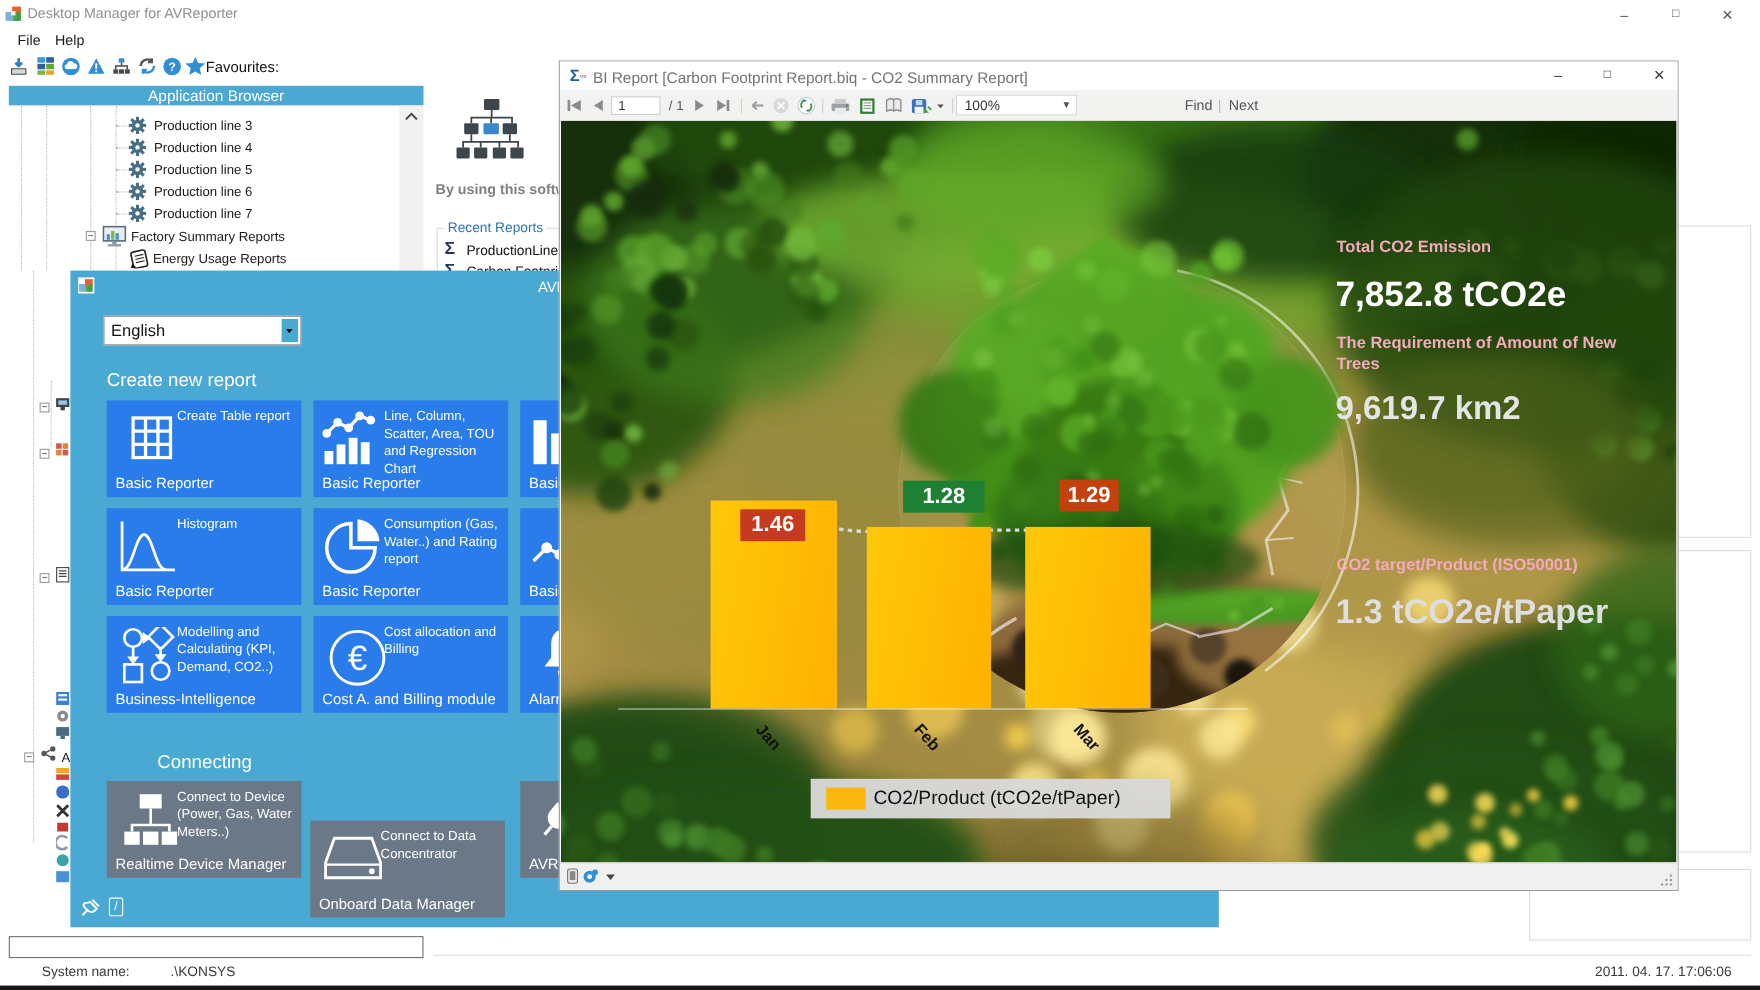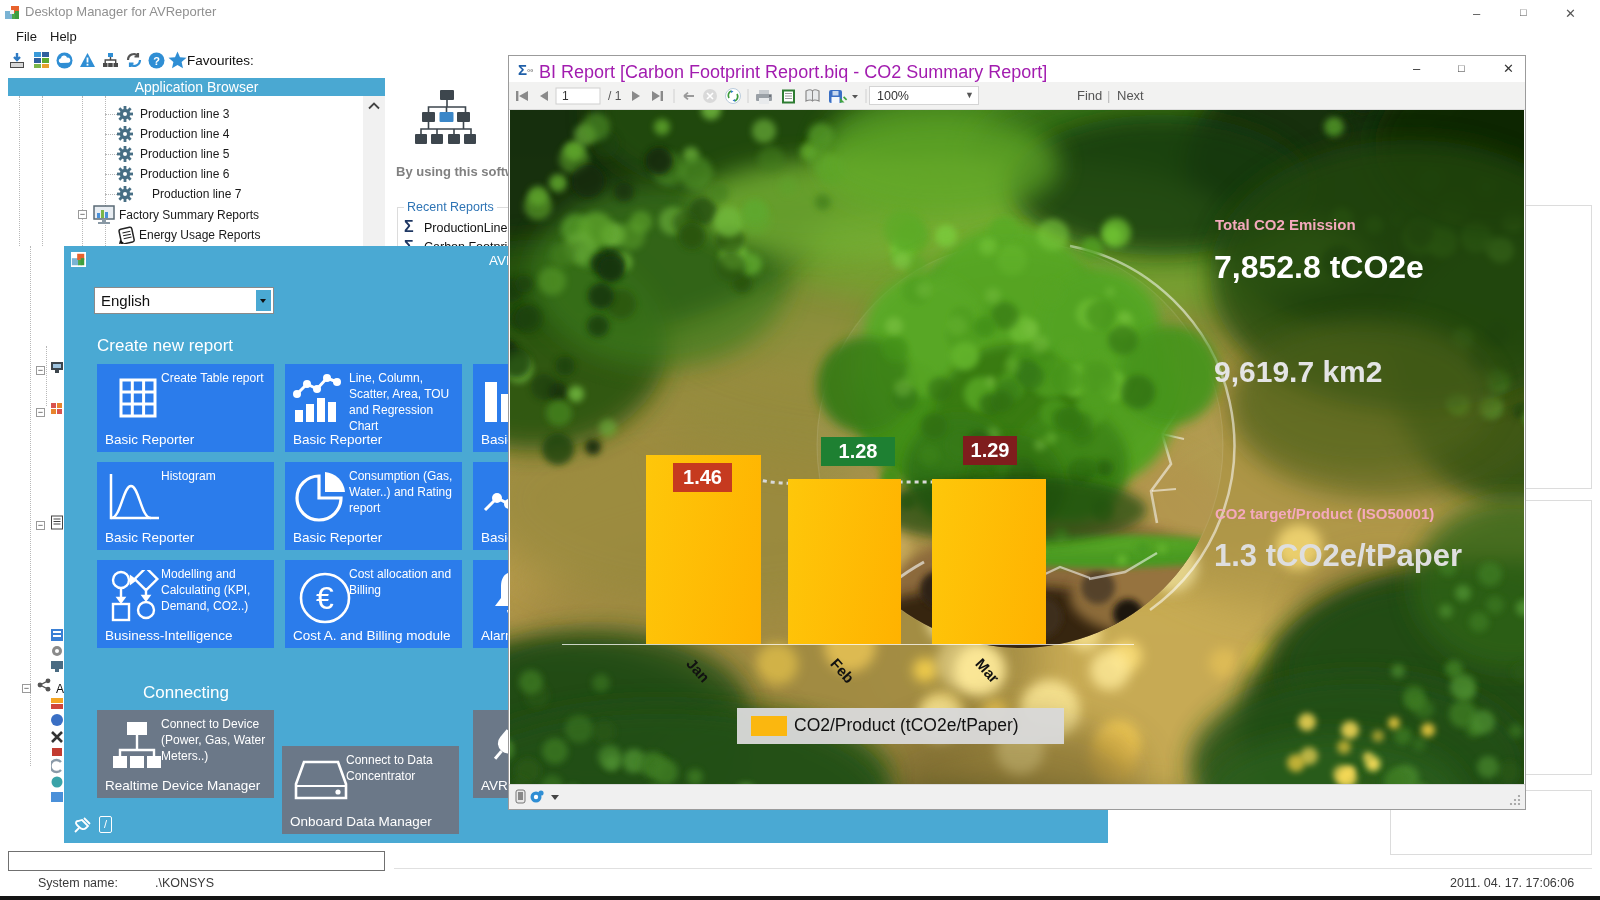--- a/index.html
+++ b/index.html
@@ -139,21 +139,21 @@
   <svg class="abs" style="left:109px; top:70px;" width="16" height="16">
         <use href="#gear"></use>
       </svg>
   <svg class="abs" style="left:109px; top:90px;" width="16" height="16">
         <use href="#gear"></use>
       </svg>
   <div class="treelbl abs" style="left:132px; top:11px;">Production line 3</div>
   <div class="treelbl abs" style="left:132px; top:31px;">Production line 4</div>
   <div class="treelbl abs" style="left:132px; top:51px;">Production line 5</div>
   <div class="treelbl abs" style="left:132px; top:71px;">Production line 6</div>
-  <div class="treelbl abs" style="left:144px; top:91px;text-align:right;">Production line 7</div>
+  <div class="treelbl abs" style="left:132px; top:91px;text-align:right;">Production line 7</div>
   
   <div class="minus" style="left:70px; top:114px;">−</div>
   <svg class="abs" style="left:85px; top:109px;" width="22" height="20">
     <rect x="1" y="1" width="20" height="13" fill="#e8edf2" stroke="#5a6a75" stroke-width="1.5"></rect>
     <rect x="4" y="8" width="3" height="5" fill="#4a90d9"></rect>
         <rect x="8" y="5" width="3" height="8" fill="#7ab648"></rect>
         <rect x="12" y="7" width="3" height="6" fill="#4a90d9"></rect>
     <rect x="9" y="14" width="4" height="3" fill="#8a99a5"></rect>
         <rect x="5" y="17" width="12" height="2" fill="#8a99a5"></rect>
   </svg>
@@ -421,21 +421,21 @@
 
 <div class="abs" style="left:8px; top:851px; width:377px; height:20px; background:#fff; border:1px solid #707070;"></div>
 <div class="abs" style="left:38px; top:876px; font-size:12.5px; color:#3a3a3a;">System name:</div>
 <div class="abs" style="left:155px; top:876px; font-size:12.5px; color:#3a3a3a;">.\KONSYS</div>
 <div class="abs" style="left:1450px; top:876px; font-size:12.5px; color:#3a3a3a;">2011. 04. 17. 17:06:06</div>
 <div class="abs" style="left:0; top:896px; width:1600px; height:4px; background:#151515;"></div>
 
 <div id="biwin">
   <div id="bititle">
     <div class="abs" style="left:9px; top:5px; color:#1f5fa8; font-weight:bold; font-size:15px;">Σ<span style="font-size:8px; color:#888;">°º</span></div>
-    <div class="abs" style="left:30px; top:6px; font-size:18px; color:#a21caf;">BI Report [Carbon Footprint Report.biq - CO2 Summary Report]</div>
+    <div class="abs" style="left:30px; top:6px; font-size:14px; color:#737373;">BI Report [Carbon Footprint Report.biq - CO2 Summary Report]</div>
     <div class="abs" style="left:904px; top:5px; color:#333; font-size:13px;">–</div>
     <div class="abs" style="left:949px; top:6px; color:#333; font-size:11px;">□</div>
     <div class="abs" style="left:994px; top:5px; color:#333; font-size:13px;">✕</div>
   </div>
   <div id="bitoolbar">
     <svg class="abs" style="left:5px; top:5px;" width="850" height="18" viewBox="0 0 850 18">
       <g fill="#8a8a8a">
         <path d="M2 4 h2.4 v10 h-2.4 z M14 4 v10 L5 9 z"></path>
         <path d="M34 4 v10 L26 9 z"></path>
       </g>
@@ -940,33 +940,34 @@
 <circle cx="553" cy="309" r="11" fill="#2c6a10" opacity="0.74" filter="url(#b3)"></circle>
 <circle cx="577" cy="359" r="11" fill="#2c6a10" opacity="0.72" filter="url(#b3)"></circle>
 <circle cx="560" cy="309" r="12" fill="#2c6a10" opacity="0.83" filter="url(#b3)"></circle>
 <circle cx="524" cy="376" r="8" fill="#1d4a0c" opacity="0.68" filter="url(#b3)"></circle>
 <ellipse cx="500" cy="255" rx="160" ry="120" fill="#48951c" opacity="0.30" filter="url(#b12)"></ellipse>
 <ellipse cx="502" cy="400" rx="135" ry="34" fill="#1d4a0c" opacity="0.7" filter="url(#b6)"></ellipse>
 </svg>
     
     <div class="abs pink" style="left:705px; top:106px; font-size:15px;">Total CO2 Emission</div>
     <div class="abs bignum" style="left:704px; top:139px; font-size:32px;">7,852.8 tCO2e</div>
+    <div class="abs pink" style="left:705px; top:192px; font-size:15px; width:292px; line-height:19px;">The Requirement of Amount of New Trees</div>
     <div class="abs bignum" style="left:704px; top:245px; font-size:30px; color:#e4e4e4;">9,619.7 km2</div>
     <div class="abs pink" style="left:705px; top:395px; font-size:15px;">CO2 target/Product (ISO50001)</div>
     <div class="abs bignum" style="left:704px; top:428px; font-size:31px; color:#dedede;">1.3 tCO2e/tPaper</div>
 
     <svg class="abs" style="left:0; top:0;" width="1014" height="674" viewBox="0 0 1014 674">
       <path d="M222 362 C 262 377 285 373 322 372 L 468 372" stroke="#d9d9d9" stroke-width="3" stroke-dasharray="4 4" fill="none"></path>
     </svg>
     <div class="bar" style="left:136px; top:345px; width:115px; height:189px;"></div>
     <div class="bar" style="left:278px; top:369px; width:113px; height:165px;"></div>
     <div class="bar" style="left:422px; top:369px; width:114px; height:165px;"></div>
     <div class="lbl" style="left:163px; top:353px; background:#c63a1f;">1.46</div>
     <div class="lbl" style="left:311px; top:327px; background:#1e8032; width:74px;">1.28</div>
-    <div class="lbl" style="left:453px; top:326px; background:#7f1d1d; width:54px;">1.29</div>
+    <div class="lbl" style="left:453px; top:326px; background:#c2410c; width:54px;">1.29</div>
     <div class="abs" style="left:52px; top:534px; width:572px; height:0; border-top:1px solid rgba(255,255,255,0.75);"></div>
     <div class="xlab" style="left:186px; top:545px;">Jan</div>
     <div class="xlab" style="left:330px; top:545px;">Feb</div>
     <div class="xlab" style="left:475px; top:545px;">Mar</div>
     <div class="abs" style="left:191px; top:598px; width:327px; height:36px; background:rgba(216,216,216,0.96);margin-left:36px;">
       <div style="position:absolute; left:14px; top:8px; width:36px; height:20px; background:#fbb70f;"></div>
       <div style="position:absolute; left:57px; top:7px; font-size:17.5px; color:#111;">CO2/Product (tCO2e/tPaper)</div>
     </div>
   </div>
 

